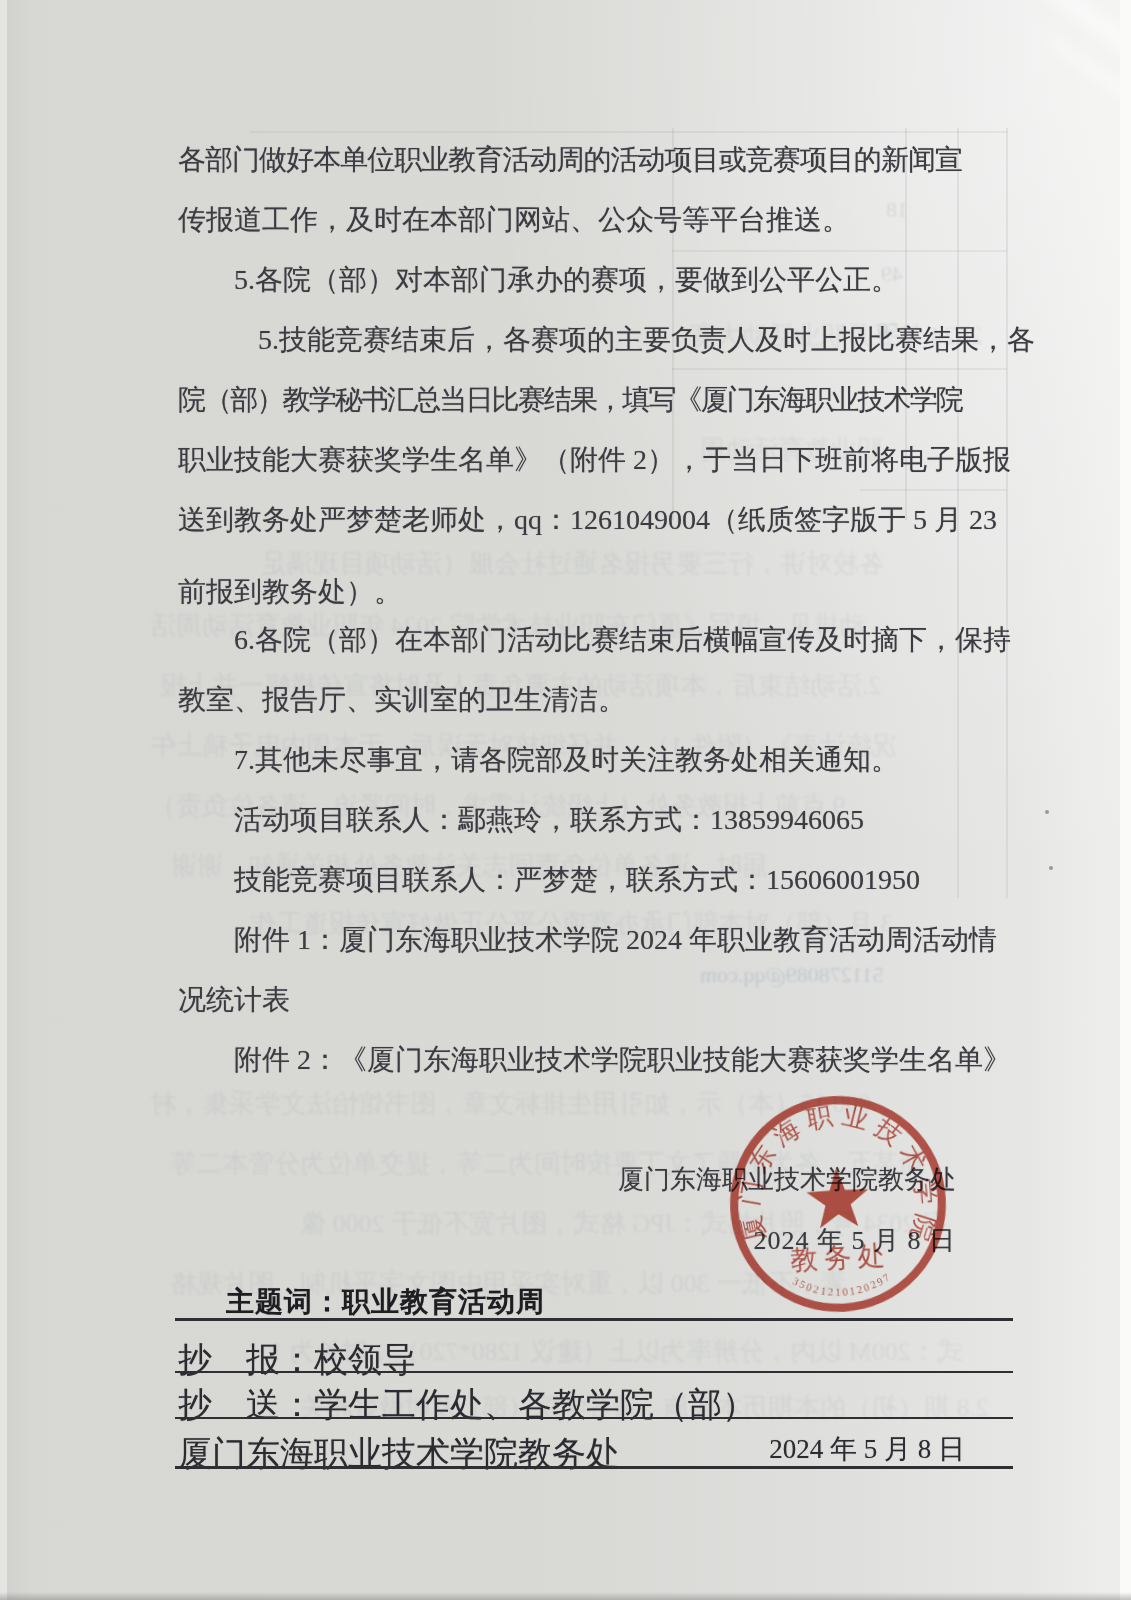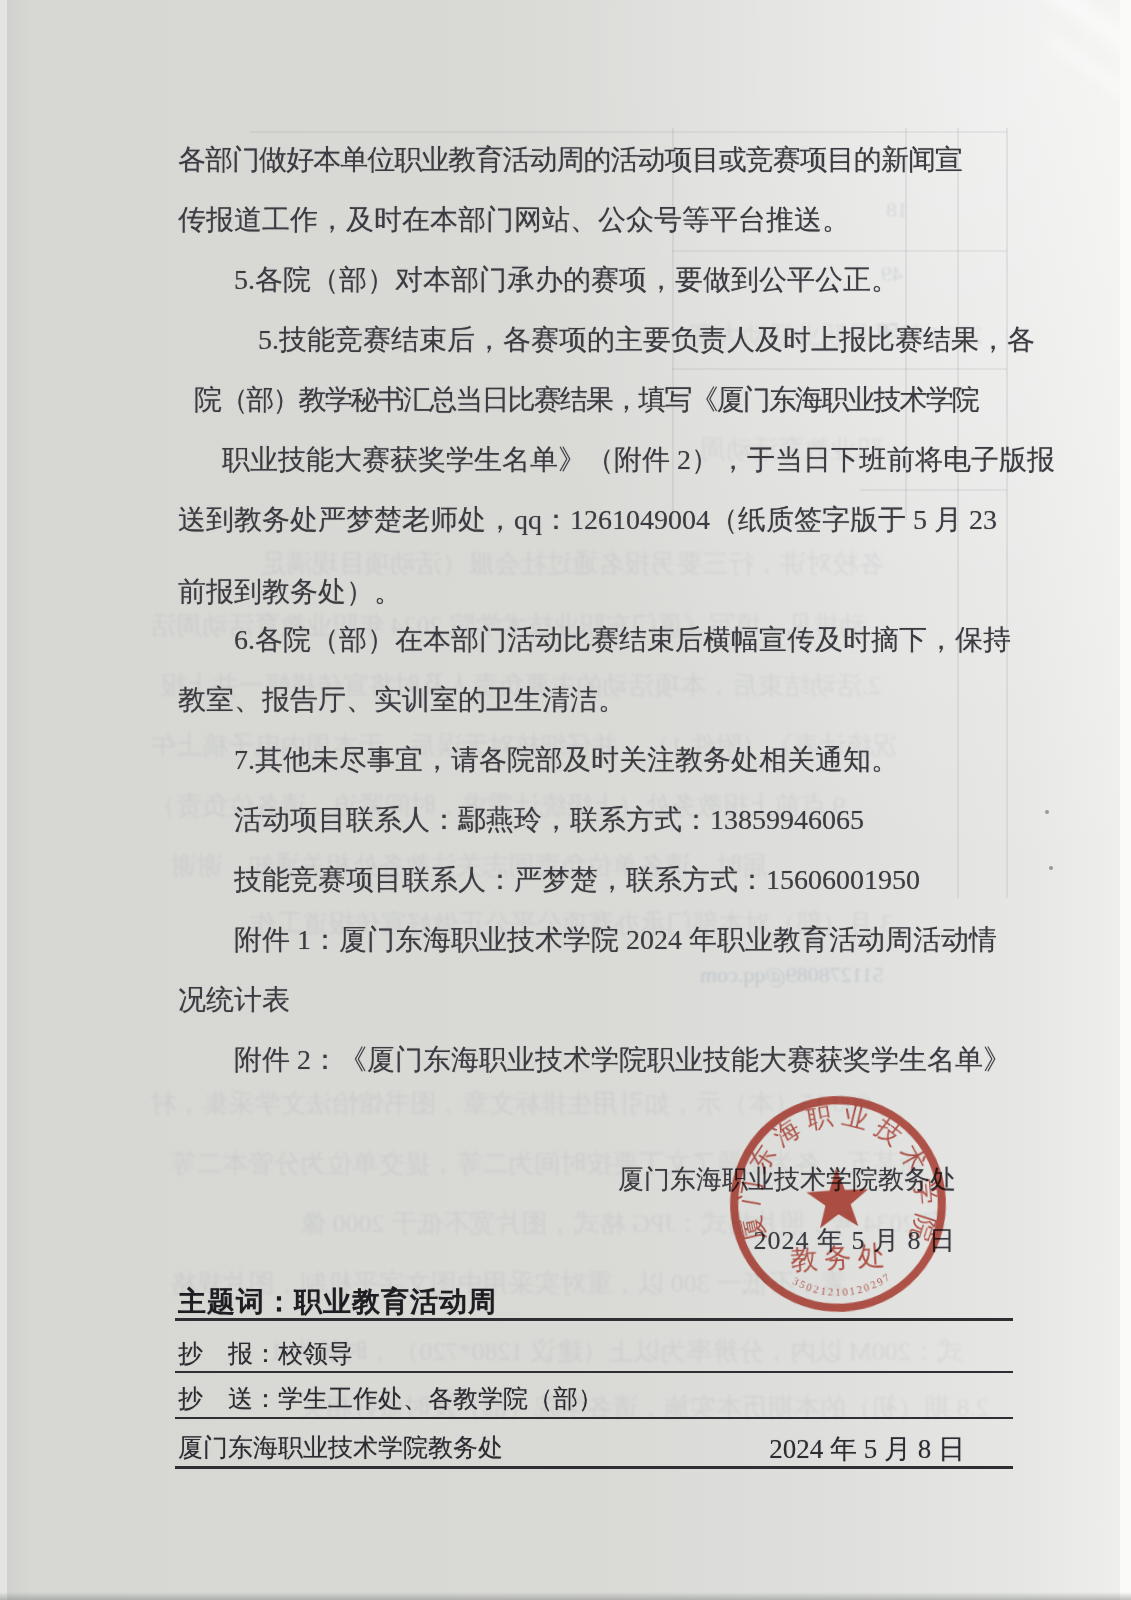--- a/index.html
+++ b/index.html
@@ -18,24 +18,24 @@
   }
   
   .sig{position:absolute;z-index:3;white-space:nowrap;font-size:26px;color:#3a3a40;
        text-shadow:0 0 1px rgba(55,55,62,.4);}
   #sig-issuer{top:1162px;right:175px;}
   #sig-date{top:1223px;right:175px;letter-spacing:1px;}
   
   .seal{position:absolute;left:726px;top:1092px;z-index:4;mix-blend-mode:multiply;
         opacity:.92;filter:blur(.4px);transform:rotate(-3deg);}
   
-  .frow{position:absolute;left:178px;white-space:nowrap;z-index:3;font-size:25px;color:#2b2b31;
+  .frow{position:absolute;left:178px;white-space:nowrap;z-index:3;font-size:34px;color:#2b2b31;
         text-shadow:0 0 1px rgba(40,40,46,.4);}
   .fsubject{font-family:"Liberation Sans","DejaVu Sans",sans-serif;font-weight:700;
-            font-size:28px;color:#1d1d22;letter-spacing:1px;}
+            font-size:28px;color:#1d1d22;letter-spacing:1px;margin-left:48px;}
   .frule{position:absolute;left:175px;width:838px;background:#2e2e33;z-index:3;}
   .fdate{position:absolute;right:166px;top:1431px;white-space:nowrap;z-index:3;
          font-size:27px;color:#2b2b31;text-shadow:0 0 1px rgba(40,40,46,.4);}
   
   .ghost{
     position:absolute;white-space:nowrap;font-size:26px;color:#707a87;opacity:.11;
     transform:scaleX(-1);filter:blur(1.1px);z-index:1;
   }
   .ghost-blue{color:#5d74a3;opacity:.22;font-size:22px;}
   .gnum{position:absolute;font-size:22px;color:#6e7a88;opacity:.18;transform:scaleX(-1);
@@ -86,22 +86,22 @@
       <div class="gnum" style="left: 886px; top: 197px;">18</div>
       <div class="gnum" style="left: 881px; top: 261px;">49</div>
       <div class="gnum" style="left: 877px; top: 317px;">50</div>
     </div>
 
   <div id="body-lines">
       <div class="bline" style="top: 142px; left: 178px; letter-spacing: -0.965517px;">各部门做好本单位职业教育活动周的活动项目或竞赛项目的新闻宣</div>
       <div class="bline" style="top: 202px; left: 178px;">传报道工作，及时在本部门网站、公众号等平台推送。</div>
       <div class="bline" style="top: 262px; left: 234px;">5.各院（部）对本部门承办的赛项，要做到公平公正。</div>
       <div class="bline" style="top: 322px; left: 234px; margin-left: 24px;">5.技能竞赛结束后，各赛项的主要负责人及时上报比赛结果，各</div>
-      <div class="bline" style="top: 382px; left: 194px; letter-spacing: -1.86667px;">院（部）教学秘书汇总当日比赛结果，填写《厦门东海职业技术学院</div>
-      <div class="bline" style="top: 442px; left: 178px; margin-left: 44px;">职业技能大赛获奖学生名单》（附件 2），于当日下班前将电子版报</div>
+      <div class="bline" style="top: 382px; left: 178px; letter-spacing: -1.86667px;">院（部）教学秘书汇总当日比赛结果，填写《厦门东海职业技术学院</div>
+      <div class="bline" style="top: 442px; left: 178px;">职业技能大赛获奖学生名单》（附件 2），于当日下班前将电子版报</div>
       <div class="bline" style="top: 502px; left: 178px;">送到教务处严梦楚老师处，qq：1261049004（纸质签字版于 5 月 23</div>
       <div class="bline" style="top: 562px; left: 178px; margin-top: 12px;">前报到教务处）。</div>
       <div class="bline" style="top: 622px; left: 234px;">6.各院（部）在本部门活动比赛结束后横幅宣传及时摘下，保持</div>
       <div class="bline" style="top: 682px; left: 178px;">教室、报告厅、实训室的卫生清洁。</div>
       <div class="bline" style="top: 742px; left: 234px;">7.其他未尽事宜，请各院部及时关注教务处相关通知。</div>
       <div class="bline" style="top: 802px; left: 234px;">活动项目联系人：鄢燕玲，联系方式：13859946065</div>
       <div class="bline" style="top: 862px; left: 234px;">技能竞赛项目联系人：严梦楚，联系方式：15606001950</div>
       <div class="bline" style="top: 922px; left: 234px;">附件 1：厦门东海职业技术学院 2024 年职业教育活动周活动情</div>
       <div class="bline" style="top: 982px; left: 178px;">况统计表</div>
       <div class="bline" style="top: 1042px; left: 234px;">附件 2：《厦门东海职业技术学院职业技能大赛获奖学生名单》</div>

